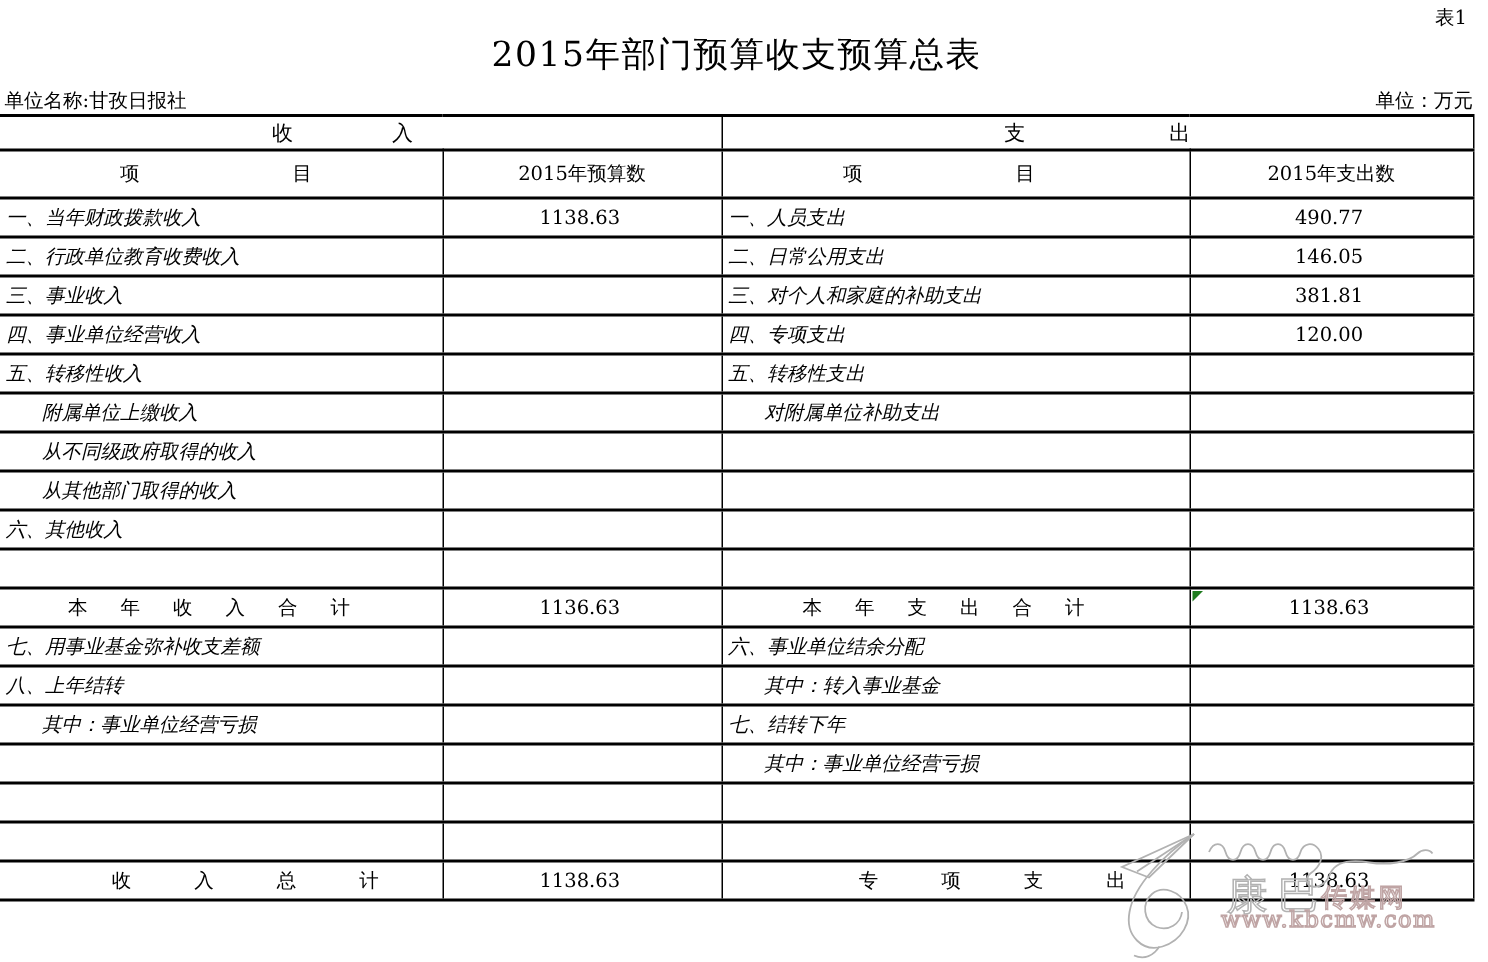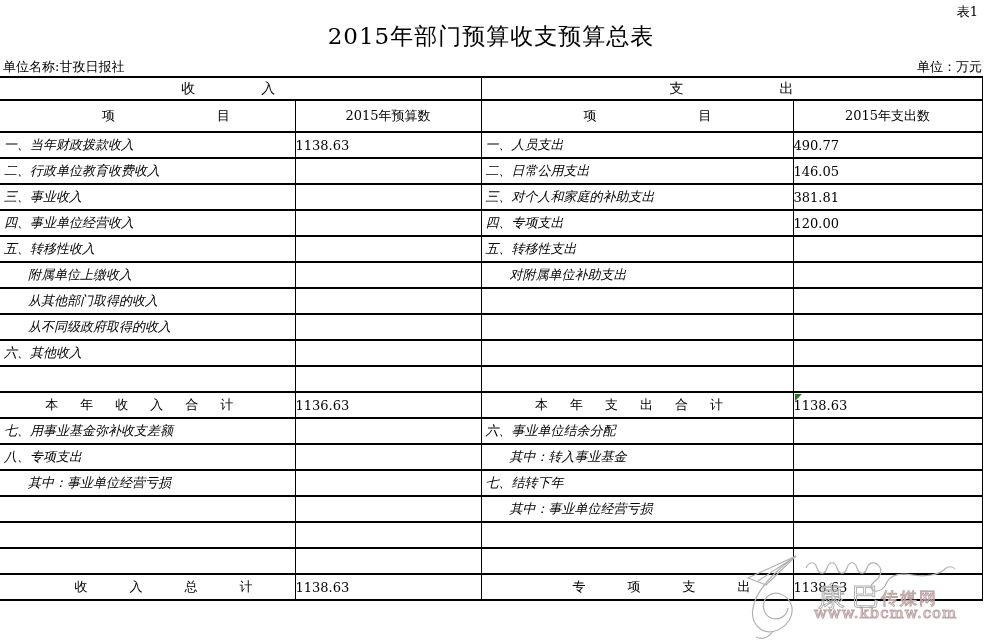--- a/index.html
+++ b/index.html
@@ -17,25 +17,25 @@
                border-collapse:collapse;table-layout:fixed;}
   td{border-top:2px solid #000;border-bottom:2px solid #000;
      border-left:1px solid #000;border-right:1px solid #000;
      font-size:13px;padding:0;overflow:hidden;white-space:nowrap;
      vertical-align:middle;}
   tr td:first-child{border-left:none;}
   tr.band td{height:21px;text-align:center;font-size:14px;}
   td.inc-h{letter-spacing:66px;padding-left:42px;}
   td.exp-h{letter-spacing:96px;padding-left:96px;}
   tr.colhead td{height:30px;text-align:center;}
-  td.item-h{letter-spacing:102px;padding-left:102px;}
+  td.item-h{letter-spacing:102px;padding-left:80px;}
   tr.brow td{height:24px;}
   td.lbl{text-align:left;padding-left:4px;font-style:italic;}
   td.lbl.ind{padding-left:28px;}
-  td.val{text-align:left;padding-right:3px;}
+  td.val{text-align:center;padding-right:3px;}
   td.sum-lbl{text-align:center;letter-spacing:22px;padding-left:6px;}
   td.tot-lbl{text-align:right;letter-spacing:42px;padding-left:42px;}
   td.rel{position:relative;}
   .green-marker{position:absolute;top:1px;left:1px;width:0;height:0;
     border-top:7px solid var(--marker_green,#1e7b1e);
     border-right:7px solid transparent;}
   .watermark{position:absolute;left:742px;top:548px;width:250px;height:93px;
              pointer-events:none;z-index:5;}
   .wm-stroke{fill:none;stroke:var(--wm_gray,#b2b2b2);stroke-width:1.2;}
   .wm-text{fill:none;stroke:var(--wm_gray,#b2b2b2);stroke-width:1;
@@ -101,27 +101,27 @@
     <td class="lbl">五、转移性支出</td>
     <td class="val"></td>
   </tr>
   <tr class="brow">
     <td class="lbl ind">附属单位上缴收入</td>
     <td class="val"></td>
     <td class="lbl ind">对附属单位补助支出</td>
     <td class="val"></td>
   </tr>
   <tr class="brow">
+    <td class="lbl ind">从不同级政府取得的收入</td>
+    <td class="val"></td>
+    <td class="lbl"></td>
+    <td class="val"></td>
+  </tr>
+  <tr class="brow">
     <td class="lbl ind">从其他部门取得的收入</td>
-    <td class="val"></td>
-    <td class="lbl"></td>
-    <td class="val"></td>
-  </tr>
-  <tr class="brow">
-    <td class="lbl ind">从不同级政府取得的收入</td>
     <td class="val"></td>
     <td class="lbl"></td>
     <td class="val"></td>
   </tr>
   <tr class="brow">
     <td class="lbl">六、其他收入</td>
     <td class="val"></td>
     <td class="lbl"></td>
     <td class="val"></td>
   </tr>
@@ -140,21 +140,21 @@
       <span>1138.63</span>
     </td>
   </tr>
   <tr class="brow">
     <td class="lbl">七、用事业基金弥补收支差额</td>
     <td class="val"></td>
     <td class="lbl">六、事业单位结余分配</td>
     <td class="val"></td>
   </tr>
   <tr class="brow">
-    <td class="lbl">八、专项支出</td>
+    <td class="lbl">八、上年结转</td>
     <td class="val"></td>
     <td class="lbl ind">其中：转入事业基金</td>
     <td class="val"></td>
   </tr>
   <tr class="brow">
     <td class="lbl ind">其中：事业单位经营亏损</td>
     <td class="val"></td>
     <td class="lbl">七、结转下年</td>
     <td class="val"></td>
   </tr>

